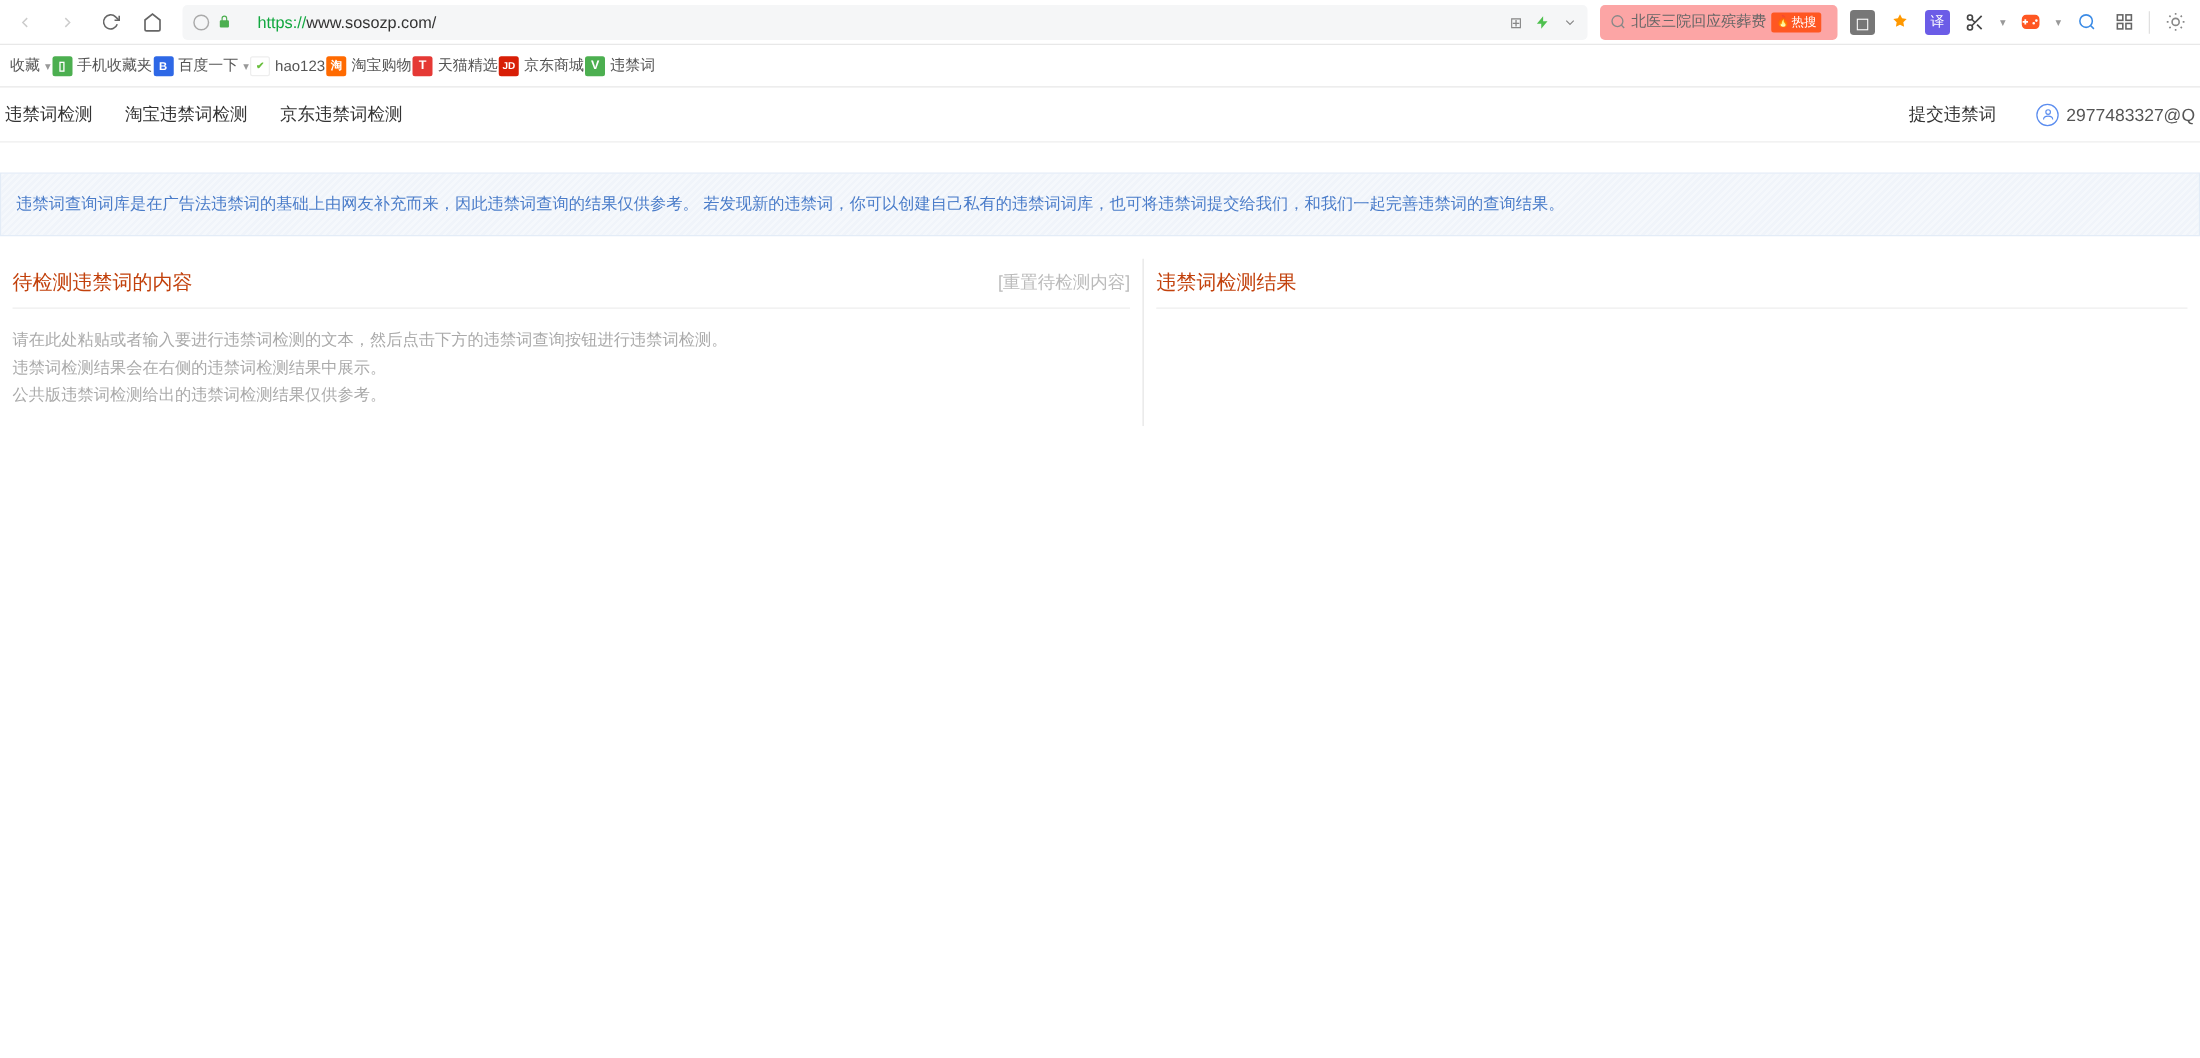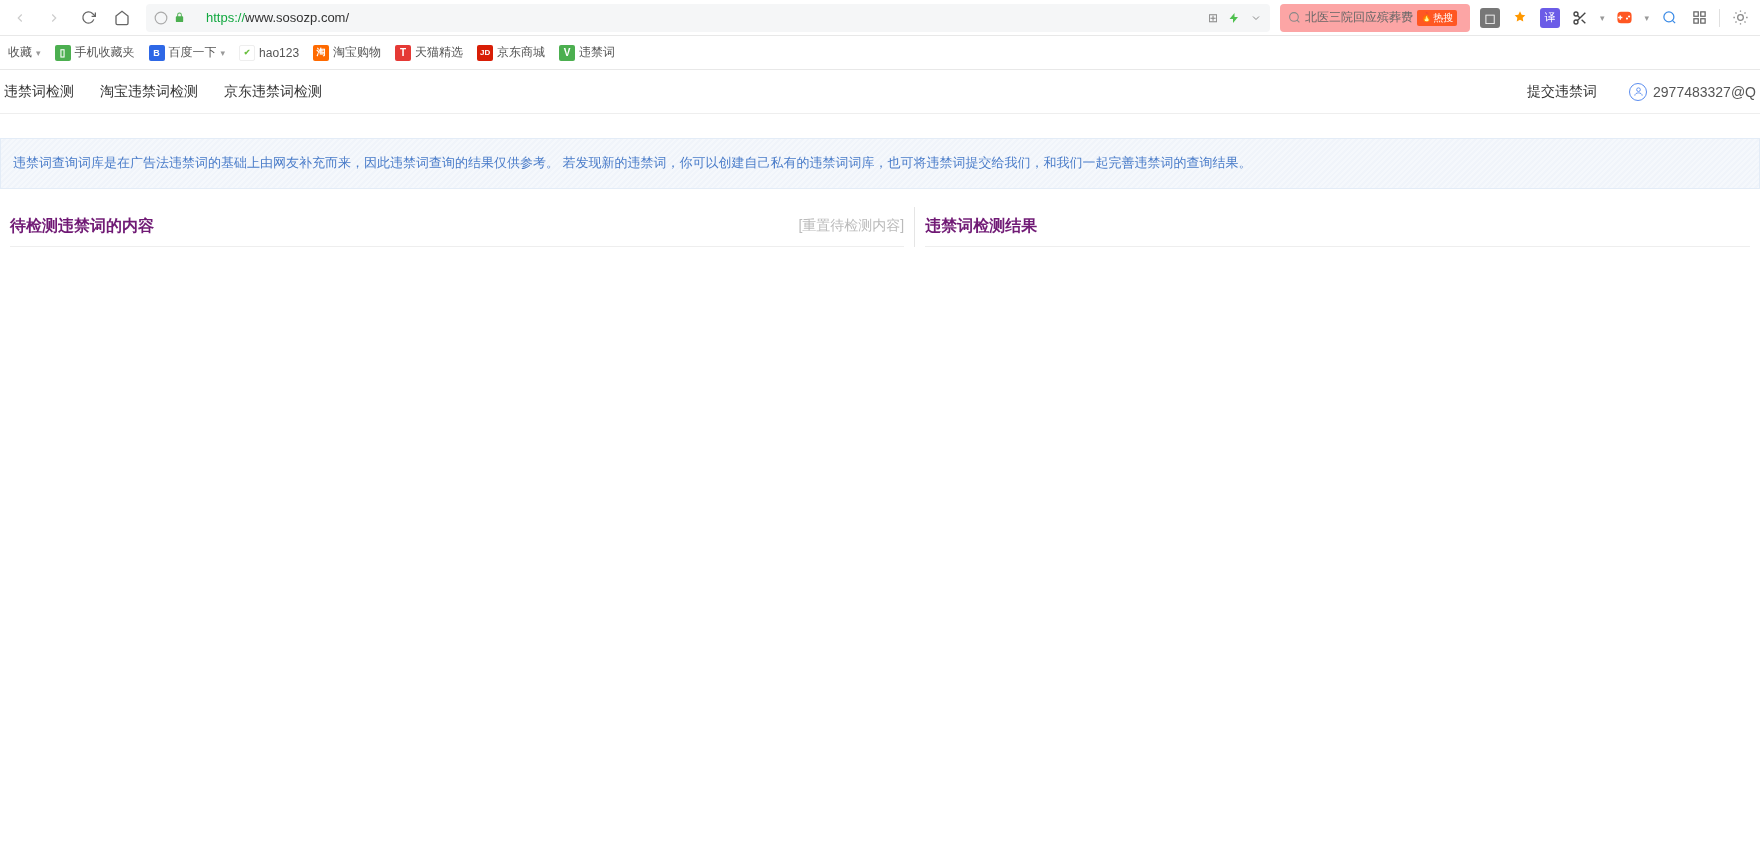--- a/index.html
+++ b/index.html
@@ -15,21 +15,21 @@
 .url-proto { color: #11a83f; }
 .addr-icons { display: flex; align-items: center; gap: 10px; color: #888; }
 .search-suggest { width: 190px; height: 28px; background: #fca5a5; border-radius: 4px; display: flex; align-items: center; padding: 0 8px; gap: 4px; font-size: 12px; color: #666; }
 .hot-badge { background: #ff5722; color: #fff; font-size: 10px; padding: 1px 4px; border-radius: 2px; display: inline-flex; align-items: center; font-family: Liberation Mono, monospace; }
 .hot-badge::before { content: "🔥"; font-size: 9px; margin-right: 1px; }
 .toolbar-icons { display: flex; align-items: center; gap: 10px; padding: 0 4px; }
 .tb-icon { width: 20px; height: 20px; display: flex; align-items: center; justify-content: center; border-radius: 3px; font-size: 14px; cursor: pointer; }
 .tb-sep { width: 1px; height: 18px; background: #e0e0e0; }
 
 
-.bookmarks-bar { height: 34px; display: flex; align-items: center; padding: 0 8px; gap: 14px; border-bottom: 1px solid #e8e8e8; font-size: 12px; color: #555; }
+.bookmarks-bar { height: 34px; display: flex; align-items: center; padding: 0 8px; gap: 1px; border-bottom: 1px solid #e8e8e8; font-size: 12px; color: #555; }
 .bm-item { display: flex; align-items: center; gap: 4px; cursor: pointer; }
 .bm-icon { width: 16px; height: 16px; display: flex; align-items: center; justify-content: center; border-radius: 2px; font-size: 10px; font-weight: bold; color: #fff; }
 .chev { font-size: 9px; color: #999; }
 
 
 .page-nav { height: 44px; display: flex; align-items: center; padding: 0 4px; border-bottom: 1px solid #eee; }
 .nav-tabs { display: flex; gap: 26px; }
 .nav-tab { font-size: 14px; color: #333; cursor: pointer; }
 .nav-right { margin-left: auto; display: flex; align-items: center; gap: 32px; font-size: 14px; color: #333; }
 .user-info { display: flex; align-items: center; gap: 6px; color: #555; }
@@ -37,21 +37,21 @@
 
 
 .notice { margin: 24px 0 0 0; padding: 14px 12px; background: repeating-linear-gradient(135deg, #f5f8fc 0, #f5f8fc 2px, #f0f4fa 2px, #f0f4fa 4px); border: 1px solid #e3ecf7; font-size: 13px; color: #4a7cc9; line-height: 1.6; }
 
 
 .main-split { display: flex; margin-top: 18px; }
 .panel { padding: 0 10px; }
 .panel-left { width: 52%; border-right: 1px solid #e5e5e5; }
 .panel-right { width: 48%; }
 .panel-header { display: flex; align-items: center; justify-content: space-between; height: 40px; border-bottom: 1px solid #eee; }
-.panel-title { font-size: 16px; font-weight: bold; color: #701a75; }
+.panel-title { font-size: 16px; font-weight: normal; color: #c2410c; }
 .reset-link { font-size: 14px; color: #bbb; cursor: pointer; }
 .input-area { padding: 14px 0; }
 .placeholder-text { color: #aaa; font-size: 13px; line-height: 1.7; white-space: pre-line; }
 
 svg { display: block; }
 </style>
 </head>
 <body>
 
 <div class="browser-toolbar">
@@ -220,19 +220,24 @@
 <div class="notice">
   <span>违禁词查询词库是在广告法违禁词的基础上由网友补充而来，因此违禁词查询的结果仅供参考。 若发现新的违禁词，你可以创建自己私有的违禁词词库，也可将违禁词提交给我们，和我们一起完善违禁词的查询结果。</span>
 </div>
 
 <div class="main-split">
   <div class="panel panel-left">
     <div class="panel-header">
       <span class="panel-title">待检测违禁词的内容</span>
       <span class="reset-link">[重置待检测内容]</span>
     </div>
+    <div class="input-area">
+      <div class="placeholder-text">请在此处粘贴或者输入要进行违禁词检测的文本，然后点击下方的违禁词查询按钮进行违禁词检测。
+违禁词检测结果会在右侧的违禁词检测结果中展示。
+公共版违禁词检测给出的违禁词检测结果仅供参考。</div>
+    </div>
   </div>
   <div class="panel panel-right">
     <div class="panel-header">
       <span class="panel-title">违禁词检测结果</span>
     </div>
   </div>
 </div>
 
 </body></html>

